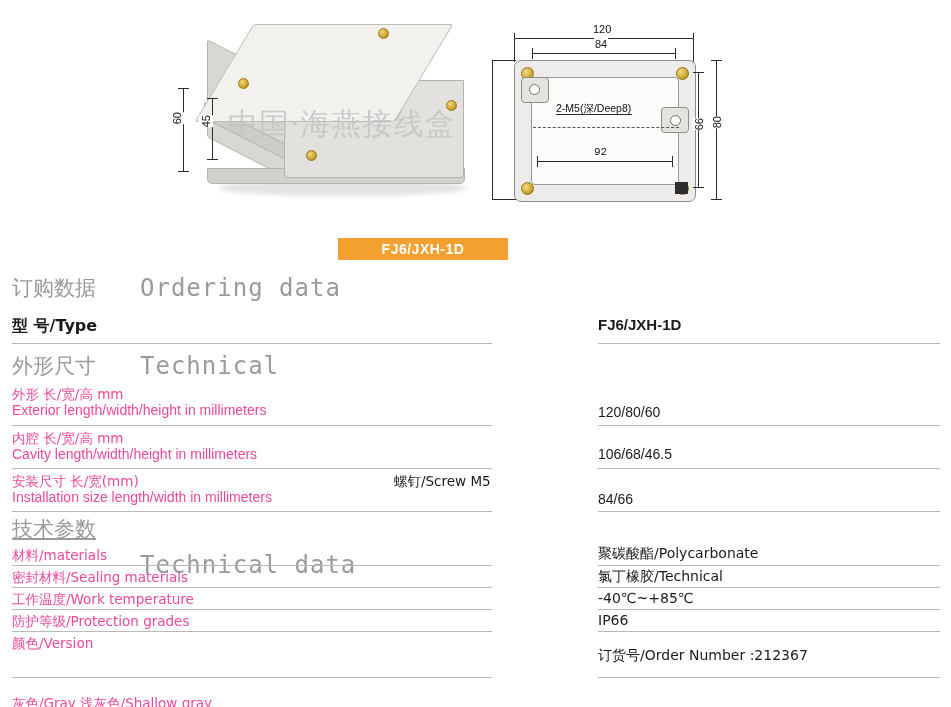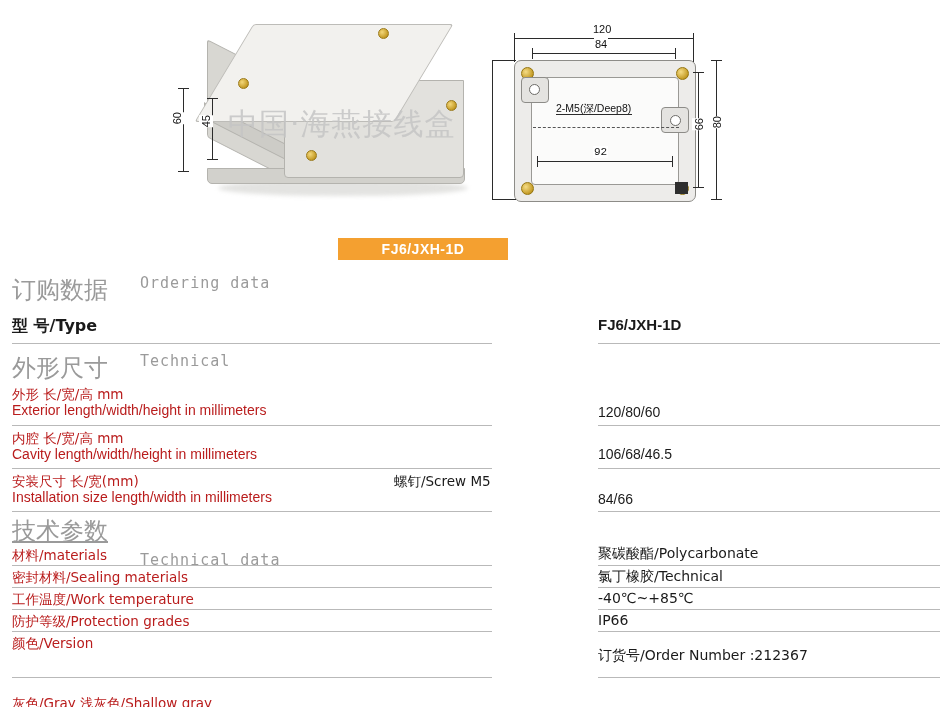--- a/index.html
+++ b/index.html
@@ -253,46 +253,46 @@
     top: 268px;
     width: 951px;
   }
   .section-title {
     position: absolute;
     color: #9a9a9a;
     white-space: nowrap;
   }
   .cn-big {
     font-family: "DejaVu Sans", sans-serif;
-    font-size: 24px;
+    font-size: 21px;
   }
   .en-big {
     font-family: "DejaVu Sans Mono", monospace;
-    font-size: 15px;
+    font-size: 24px;
     letter-spacing: 1px;
   }
   .row-line {
     position: absolute;
     left: 12px;
     width: 480px;
     height: 1px;
     background: #b9b9b9;
   }
   .row-line-r {
     position: absolute;
     left: 598px;
     width: 342px;
     height: 1px;
     background: #b9b9b9;
   }
   .lbl {
     position: absolute;
     left: 12px;
     font-size: 14px;
-    color: #b91c1c;
+    color: #ec4899;
     white-space: nowrap;
   }
   .lbl-cn {
     font-family: "DejaVu Sans", sans-serif;
     font-size: 13.5px;
   }
   .lbl-en {
     font-family: "Liberation Sans", sans-serif;
     font-size: 14px;
   }

